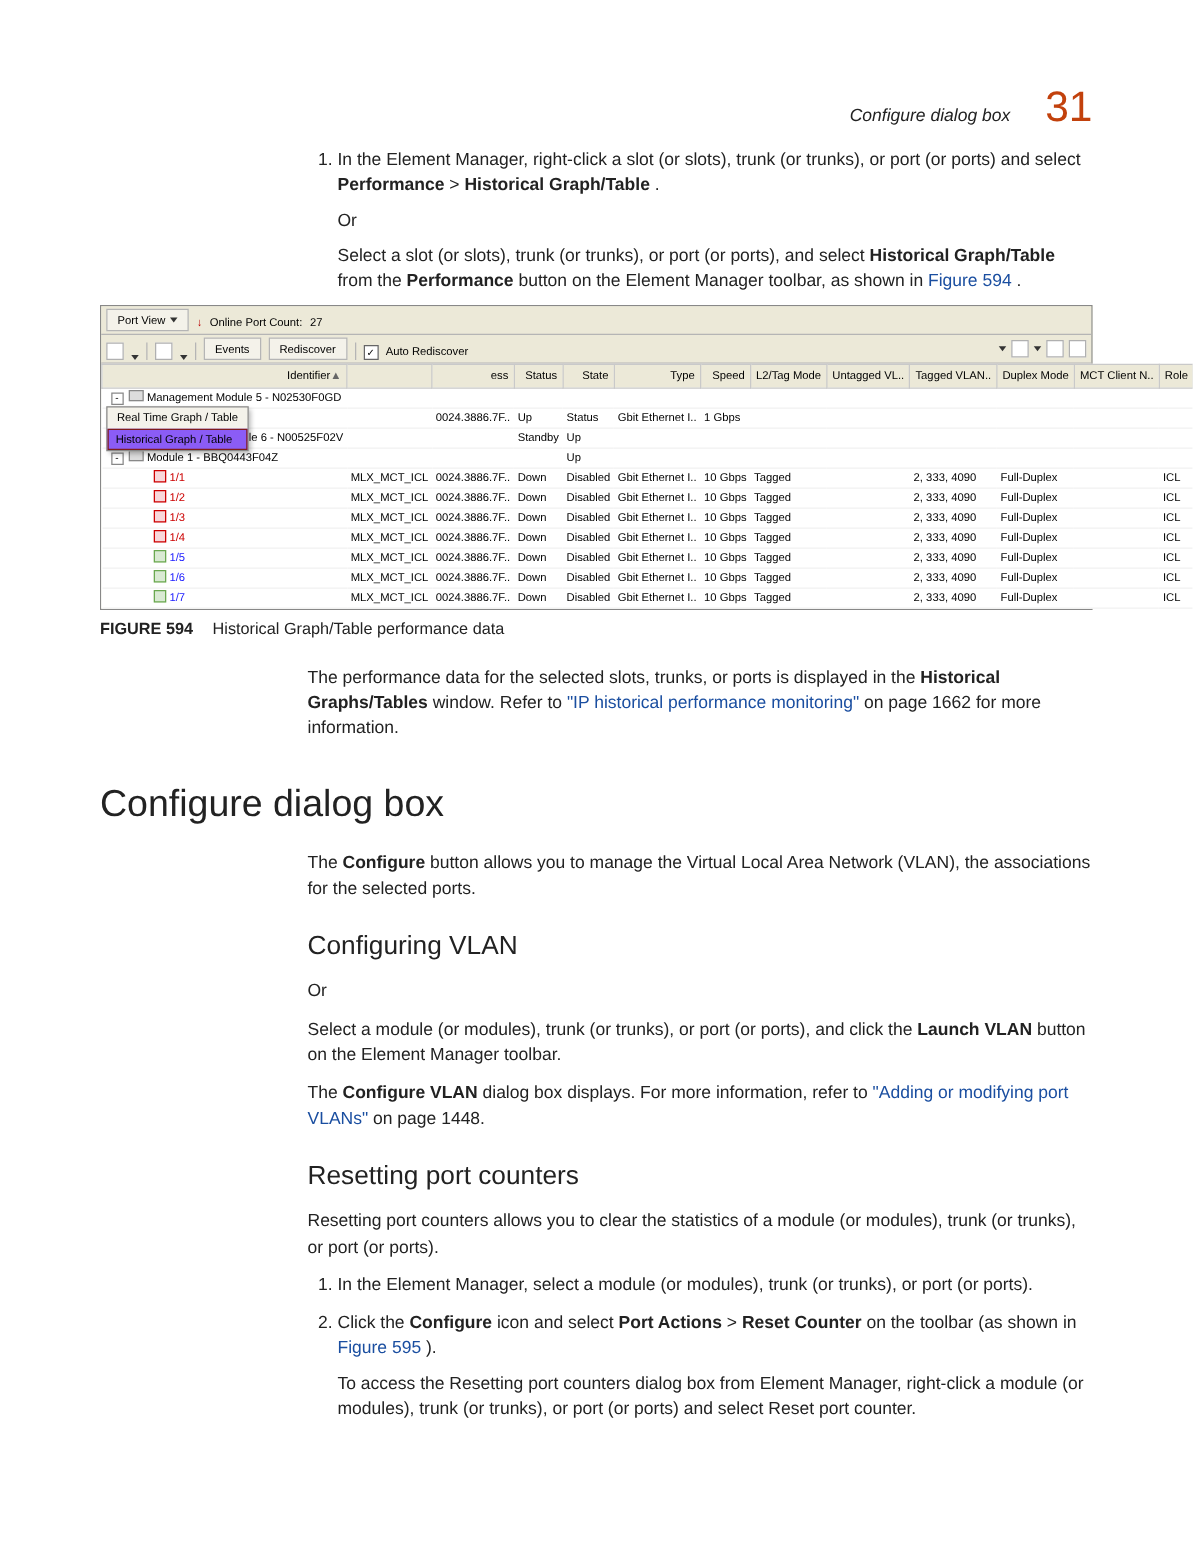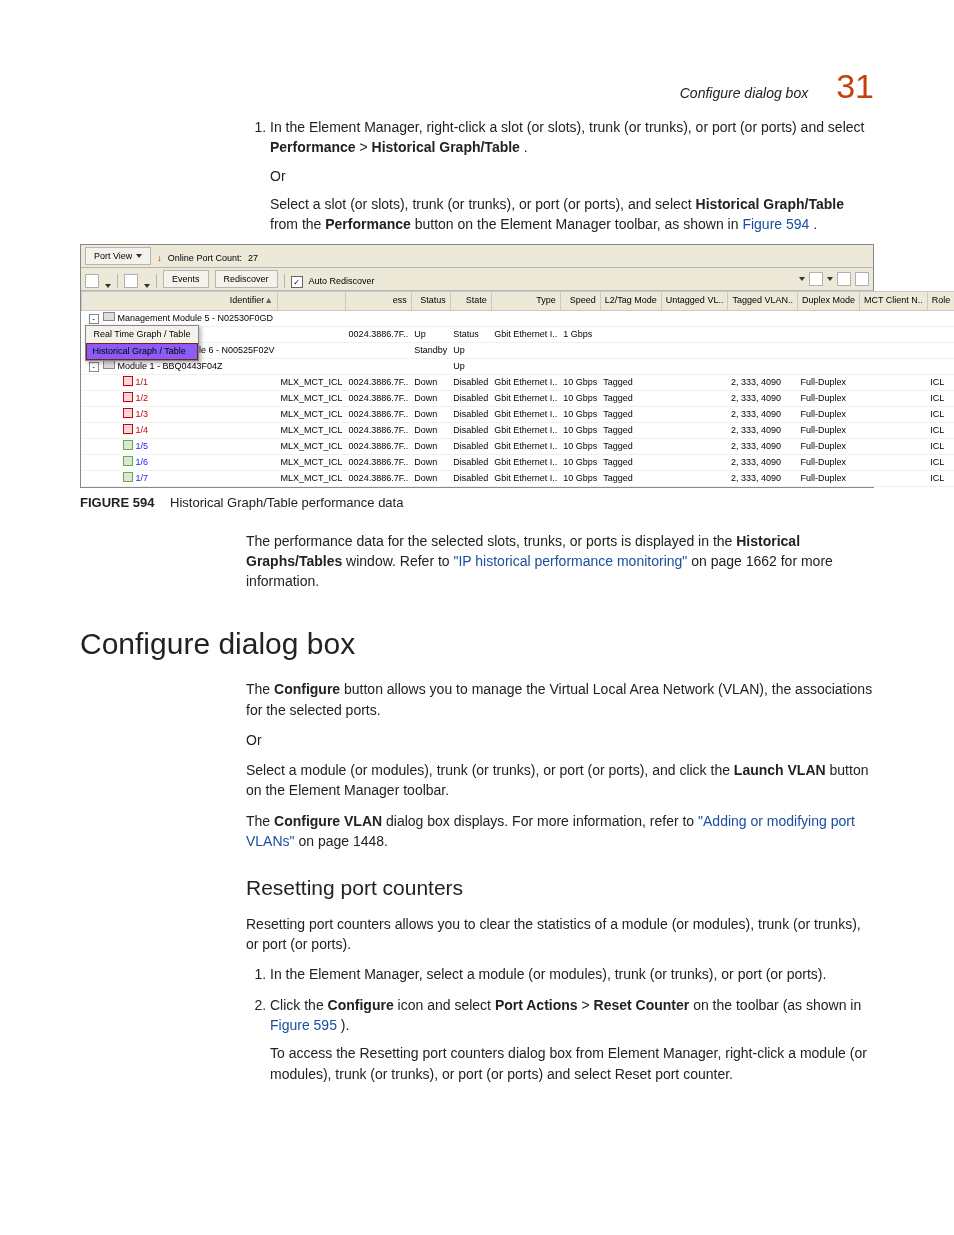--- a/index.html
+++ b/index.html
@@ -330,20 +330,21 @@
 
     <div class="h1">Configure dialog box</div>
 
     <div class="indented">
       <p>
         <span>The </span>
         <span class="bold">Configure</span>
         <span> button allows you to manage the Virtual Local Area Network (VLAN), the associations for the selected ports.</span>
       </p>
 
+      <div class="h2">Configuring VLAN</div>
       <p>Or</p>
       <p>
         <span>Select a module (or modules), trunk (or trunks), or port (or ports), and click the </span>
         <span class="bold">Launch VLAN</span>
         <span> button on the Element Manager toolbar.</span>
       </p>
       <p>
         <span>The </span>
         <span class="bold">Configure VLAN</span>
         <span> dialog box displays. For more information, refer to </span>

